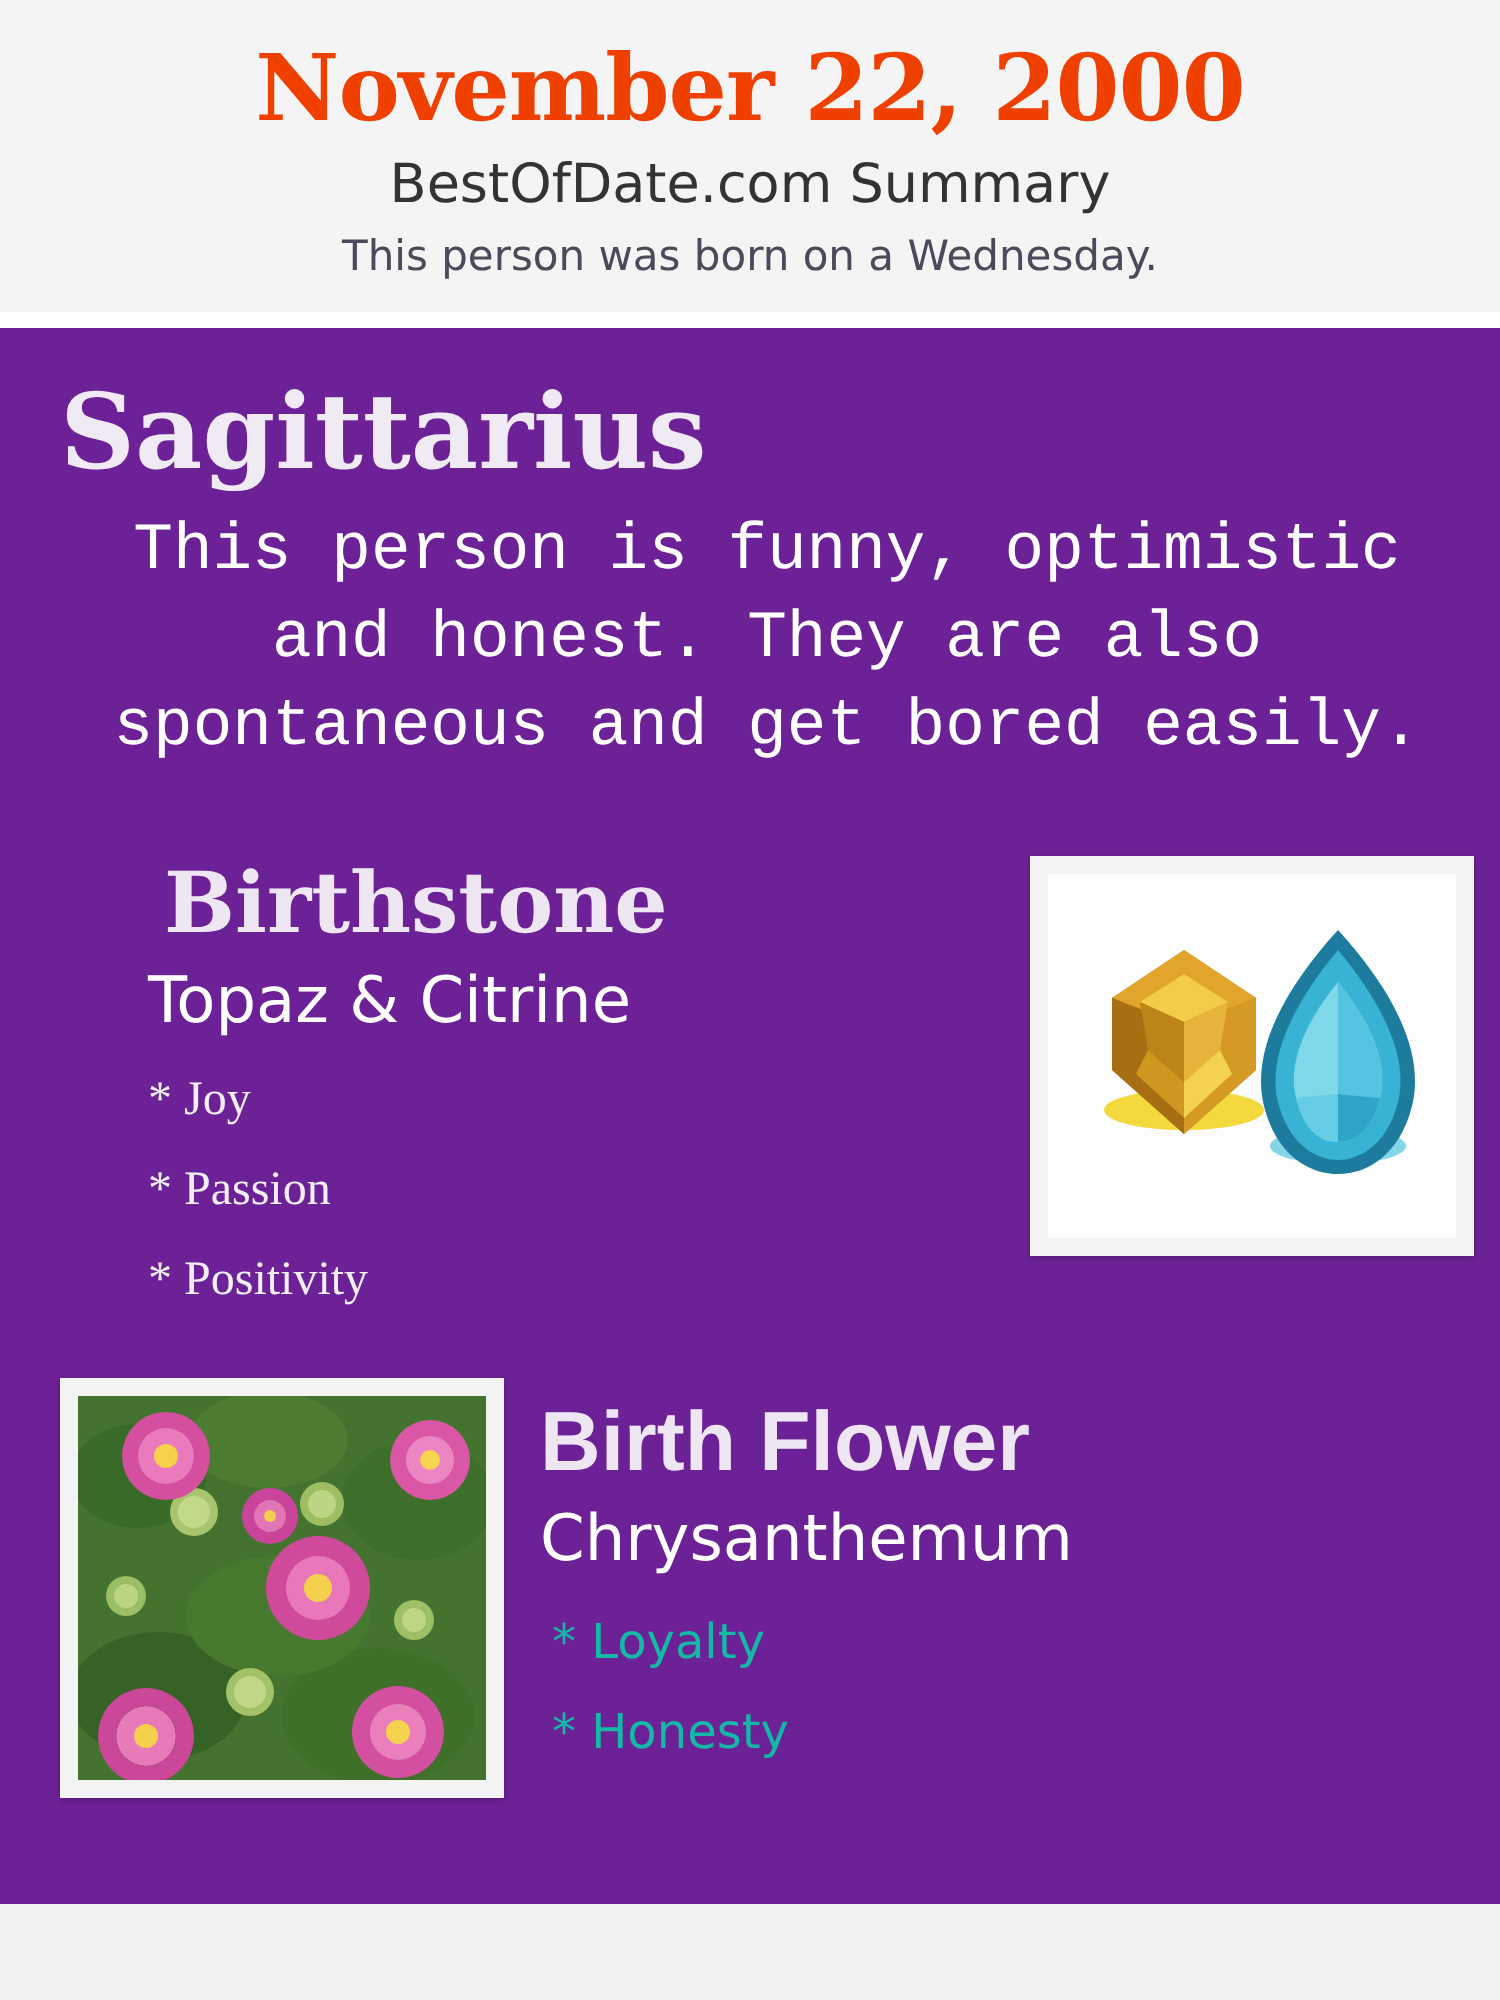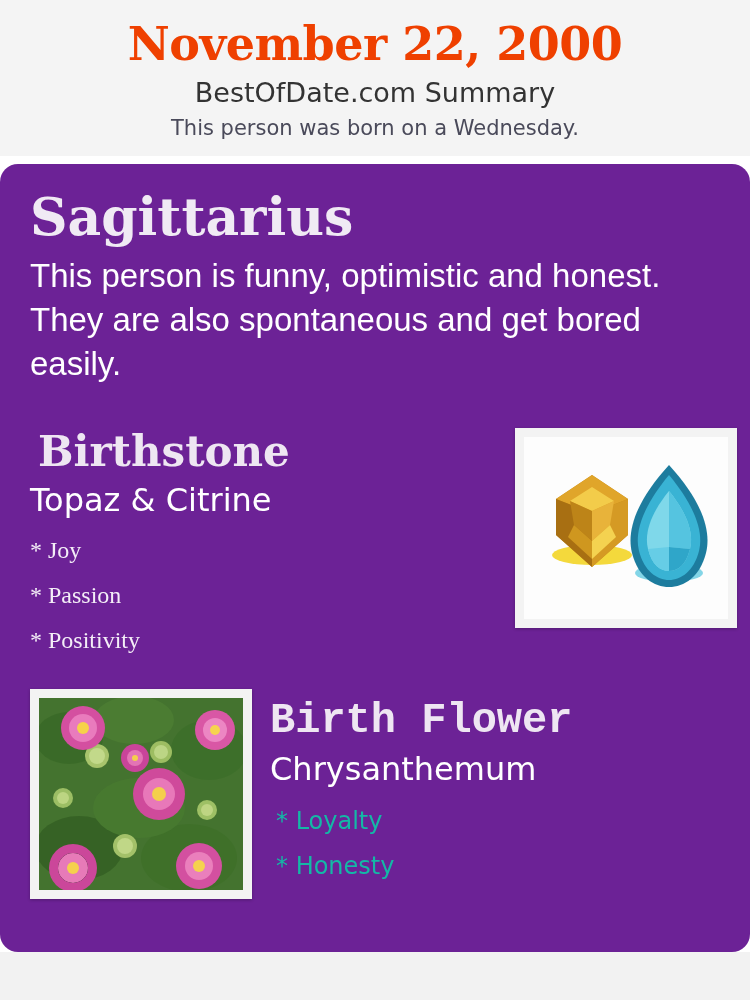--- a/index.html
+++ b/index.html
@@ -56,44 +56,45 @@
     width: 100%;
   }
 
   
   .body {
     flex: 1;
     background: #6c2296;
     padding: 22px 13px 0 30px;
     box-sizing: border-box;
     position: relative;
-    border-radius: 18px;
   }
 
   .sign-title {
     font-family: "DejaVu Serif", serif;
     font-weight: bold;
     font-size: 52px;
     line-height: 62px;
     color: #f0eaf4;
     margin: 0 0 6px 0;
   }
   .sign-desc {
-    font-family: Liberation Sans, sans-serif;
+    font-family: Liberation Mono, monospace;
     font-size: 33px;
     line-height: 44px;
     color: #ffffff;
     margin: 0;
+    text-align: center;
   }
 
   
   .stone-row {
     display: flex;
     align-items: flex-start;
     margin-top: 40px;
+    margin-left: 44px;
   }
   .stone-text {
     flex: 1;
     min-width: 0;
   }
   .block-title {
     font-family: "DejaVu Serif", serif;
     font-weight: bold;
     font-size: 42px;
     line-height: 52px;
@@ -150,21 +151,21 @@
     height: 100%;
     display: block;
     background: #3d6b2e;
   }
   .flower-text {
     flex: 1;
     min-width: 0;
     padding-top: 6px;
   }
   .flower-title {
-    font-family: Liberation Mono, monospace;
+    font-family: Liberation Sans, sans-serif;
     font-weight: bold;
     font-size: 42px;
     line-height: 52px;
     color: #eee6f2;
     margin: 0 0 2px 0;
     text-align: left;
   }
   .flower-sub {
     font-family: "DejaVu Sans", sans-serif;
     font-size: 32px;

